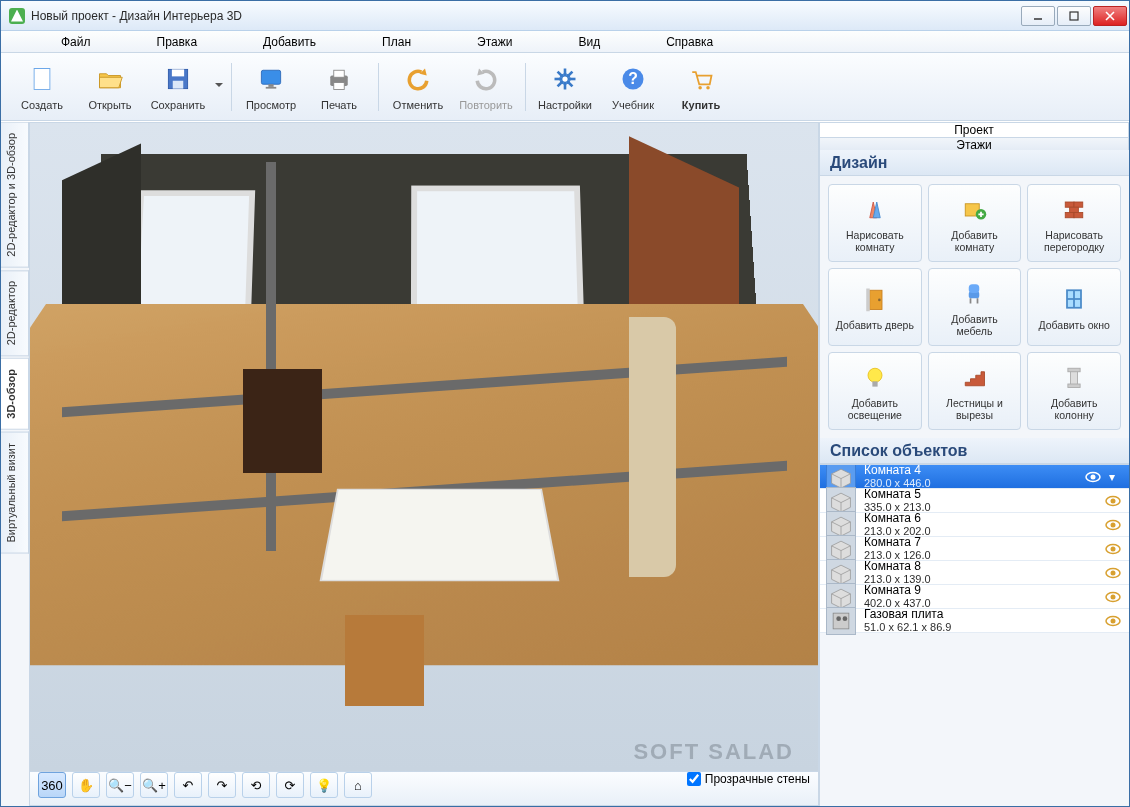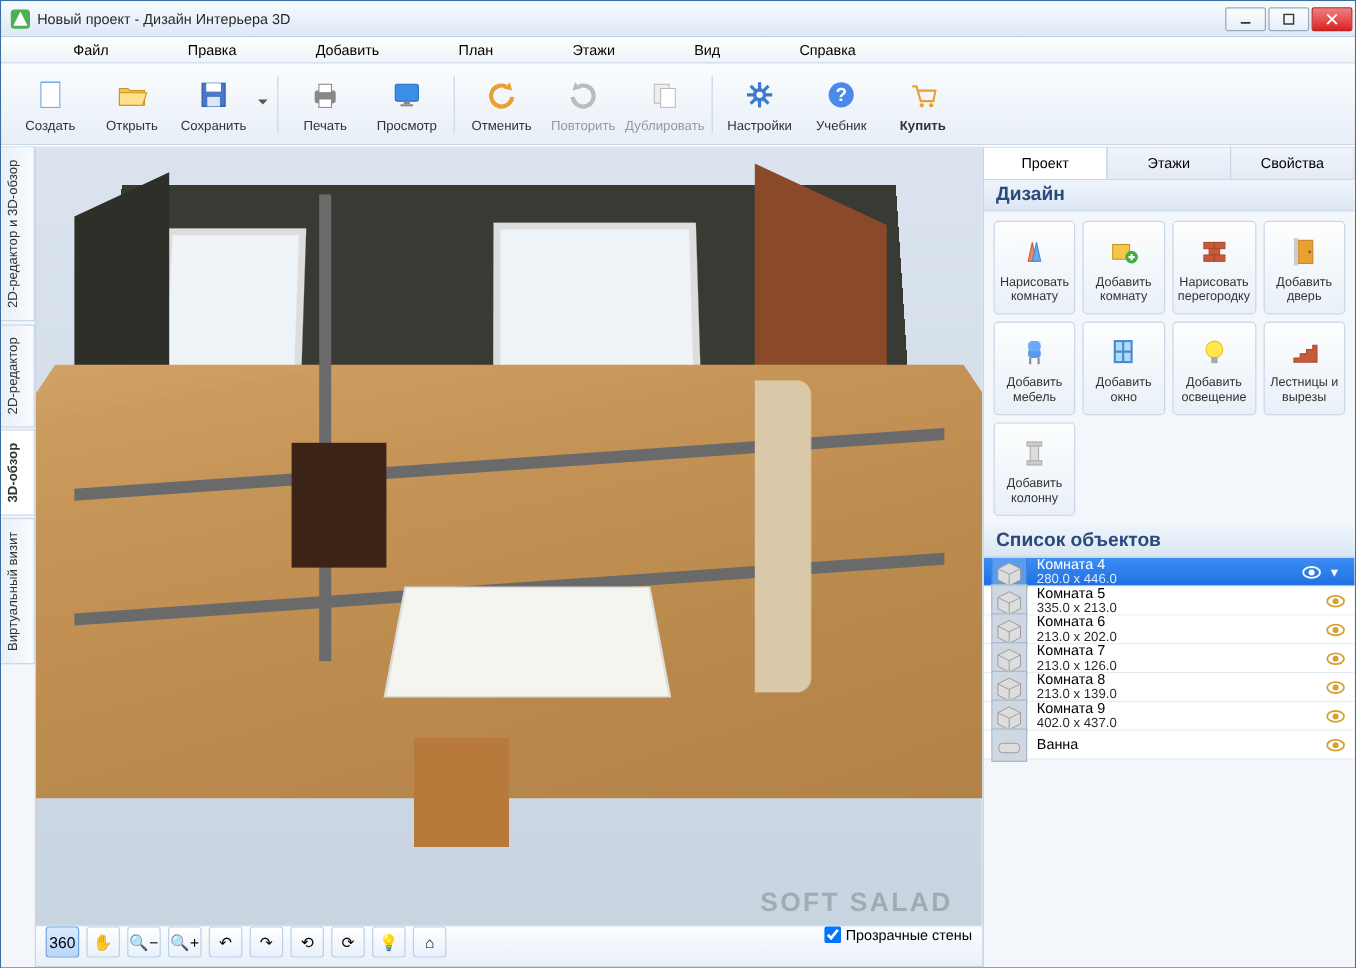--- a/index.html
+++ b/index.html
@@ -58,25 +58,25 @@
 
 
 .vtoolbar{height:34px;border-top:1px solid #c9d7e6;display:flex;align-items:flex-start;padding:0 8px;gap:6px;background:linear-gradient(#fbfdff,#e9f0f8);}
 .vtoolbar .vbtn{width:28px;height:26px;border:1px solid #b9d1ea;border-radius:3px;background:linear-gradient(#fff,#e8f1fb);display:flex;align-items:center;justify-content:center;font-size:13px;}
 .vtoolbar .vbtn.active{background:linear-gradient(#d8e9ff,#b9d6f8);border-color:#6fa3de;}
 .vtoolbar .chk{margin-left:auto;display:flex;align-items:center;gap:4px;font-size:12px;}
 .vtoolbar .chk input{width:14px;height:14px;}
 
 
 .right-panel{width:310px;background:#f3f6fa;border-left:1px solid #c9d7e6;display:flex;flex-direction:column;overflow:hidden;}
-.rtabs{height:28px;display:flex;border-bottom:1px solid #c9d7e6;}
+.rtabs{height:28px;display:flex;border-bottom:1px solid #c9d7e6;flex-direction:column;}
 .rtabs .rt{flex:1;font-size:12px;display:flex;align-items:center;justify-content:center;border:1px solid #c9d7e6;border-bottom:none;background:linear-gradient(#f1f5fa,#e2eaf4);margin-left:-1px;}
 .rtabs .rt.active{background:#fff;font-weight:500;}
 .panel-section-h{height:26px;background:linear-gradient(#eef4fb,#dce7f4);border-bottom:1px solid #c9d7e6;font-size:16px;font-weight:bold;color:#2a4a7a;display:flex;align-items:center;padding:0 10px;}
-.design-grid{display:grid;grid-template-columns:repeat(4,1fr);gap:6px;padding:8px;}
+.design-grid{display:grid;grid-template-columns:repeat(3,1fr);gap:6px;padding:8px;}
 .dbtn{height:78px;border:1px solid #c9d7e6;border-radius:4px;background:linear-gradient(#fdfefe,#e9f0f8);display:flex;flex-direction:column;align-items:center;justify-content:center;gap:4px;font-size:10.5px;text-align:center;padding:4px;line-height:1.15;color:#333;}
 .dbtn .dic{width:32px;height:32px;display:flex;align-items:center;justify-content:center;}
 
 .obj-list{flex:1;overflow-y:auto;border-top:1px solid #c9d7e6;position:relative;}
 .obj-list .scrollwrap{height:100%;overflow-y:scroll;}
 .obj-item{height:24px;border-bottom:1px solid #e4ecf5;display:flex;align-items:center;padding:0 8px 0 6px;gap:8px;font-size:12px;background:#fff;}
 .obj-item.sel{background:linear-gradient(#3d8df5,#1f6fe0);color:#fff;}
 .obj-item .thumb{width:30px;height:28px;background:#cfd8e2;border:1px solid #aab8c8;display:flex;align-items:center;justify-content:center;}
 .obj-item.sel .thumb{background:#5a9cf0;border-color:#3a7ed8;}
 .obj-item .txt{flex:1;line-height:1.2;}
@@ -158,64 +158,55 @@
             <rect x="10" y="18" width="12" height="9" fill="#dce8f8"></rect>
           </svg>
         </div>
         <span>Сохранить</span>
       </div>
       <div class="drop"></div>
       <div class="sep"></div>
       <div class="tbtn">
         <div class="ic">
           <svg width="28" height="28" viewBox="0 0 32 32">
+            <rect x="5" y="6" width="22" height="16" fill="#3a8ee8" stroke="#2a68b8" rx="2"></rect>
+            <rect x="13" y="22" width="6" height="3" fill="#888"></rect>
+            <rect x="10" y="25" width="12" height="2" fill="#888"></rect>
+          </svg>
+        </div>
+        <span>Просмотр</span>
+      </div>
+      <div class="tbtn">
+        <div class="ic">
+          <svg width="28" height="28" viewBox="0 0 32 32">
             <rect x="6" y="12" width="20" height="12" fill="#888" rx="2"></rect>
             <rect x="10" y="6" width="12" height="8" fill="#fff" stroke="#888"></rect>
             <rect x="10" y="20" width="12" height="8" fill="#fff" stroke="#888"></rect>
           </svg>
         </div>
         <span>Печать</span>
       </div>
-      <div class="tbtn">
-        <div class="ic">
-          <svg width="28" height="28" viewBox="0 0 32 32">
-            <rect x="5" y="6" width="22" height="16" fill="#3a8ee8" stroke="#2a68b8" rx="2"></rect>
-            <rect x="13" y="22" width="6" height="3" fill="#888"></rect>
-            <rect x="10" y="25" width="12" height="2" fill="#888"></rect>
-          </svg>
-        </div>
-        <span>Просмотр</span>
-      </div>
       <div class="sep"></div>
       <div class="tbtn">
         <div class="ic">
           <svg width="28" height="28" viewBox="0 0 32 32">
             <path d="M20 8 A10 10 0 1 0 26 18" fill="none" stroke="#e8a030" stroke-width="4"></path>
             <path d="M24 4 L18 10 L26 12 Z" fill="#e8a030"></path>
           </svg>
         </div>
         <span>Отменить</span>
       </div>
       <div class="tbtn dim">
         <div class="ic">
           <svg width="28" height="28" viewBox="0 0 32 32">
             <path d="M12 8 A10 10 0 1 1 6 18" fill="none" stroke="#bbb" stroke-width="4"></path>
             <path d="M8 4 L14 10 L6 12 Z" fill="#bbb"></path>
           </svg>
         </div>
         <span>Повторить</span>
-      </div>
-      <div class="tbtn dim">
-        <div class="ic">
-          <svg width="28" height="28" viewBox="0 0 32 32">
-            <rect x="6" y="6" width="14" height="18" fill="#eee" stroke="#bbb"></rect>
-            <rect x="12" y="10" width="14" height="18" fill="#fff" stroke="#bbb"></rect>
-          </svg>
-        </div>
-        <span>Дублировать</span>
       </div>
       <div class="sep"></div>
       <div class="tbtn">
         <div class="ic">
           <svg width="28" height="28" viewBox="0 0 32 32">
             <circle cx="16" cy="16" r="6" fill="#5a9ae8" stroke="#3a7ac8"></circle>
             <g stroke="#3a7ac8" stroke-width="3">
               <line x1="16" y1="16" x2="28" y2="16"></line>
               <line x1="16" y1="16" x2="24.48528137423857" y2="24.485281374238568"></line>
               <line x1="16" y1="16" x2="16" y2="28"></line>
@@ -505,26 +496,28 @@
     <div class="eye">
                 <svg width="16" height="16" viewBox="0 0 16 16">
                   <ellipse cx="8" cy="8" rx="7" ry="4.5" fill="none" stroke="currentColor" stroke-width="1.5"></ellipse>
                   <circle cx="8" cy="8" r="2.5" fill="currentColor"></circle>
                 </svg>
               </div>
     </div>
             <div class="obj-item">
               <div class="thumb">
                 <svg width="26" height="22" viewBox="0 0 32 28">
-                  <rect x="5" y="12" width="22" height="10" rx="4" fill="#ddd" stroke="#999"></rect>
-                </svg>
-              </div>
-    <div class="txt">
-      <div class="nm">Ванна</div>
-      <div class="dim"></div>
+                  <rect x="6" y="4" width="20" height="20" fill="#ccc" stroke="#888"></rect>
+                  <circle cx="13" cy="11" r="3" fill="#666"></circle>
+                  <circle cx="21" cy="11" r="3" fill="#666"></circle>
+                </svg>
+              </div>
+    <div class="txt">
+      <div class="nm">Газовая плита</div>
+      <div class="dim">51.0 x 62.1 x 86.9</div>
     </div>
     <div class="eye">
                 <svg width="16" height="16" viewBox="0 0 16 16">
                   <ellipse cx="8" cy="8" rx="7" ry="4.5" fill="none" stroke="currentColor" stroke-width="1.5"></ellipse>
                   <circle cx="8" cy="8" r="2.5" fill="currentColor"></circle>
                 </svg>
               </div>
     </div>
           </div>
       </div>

